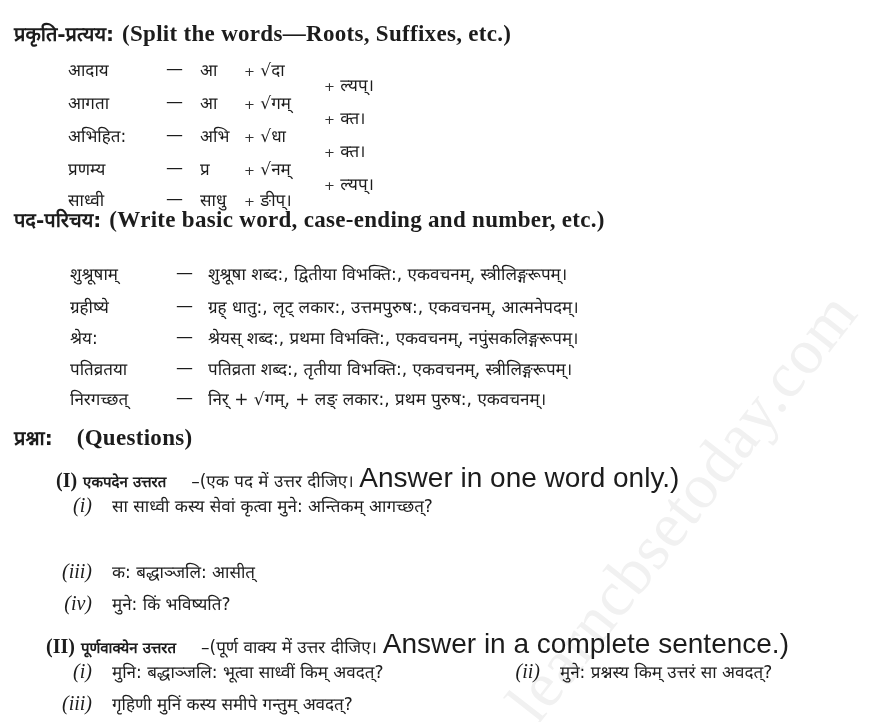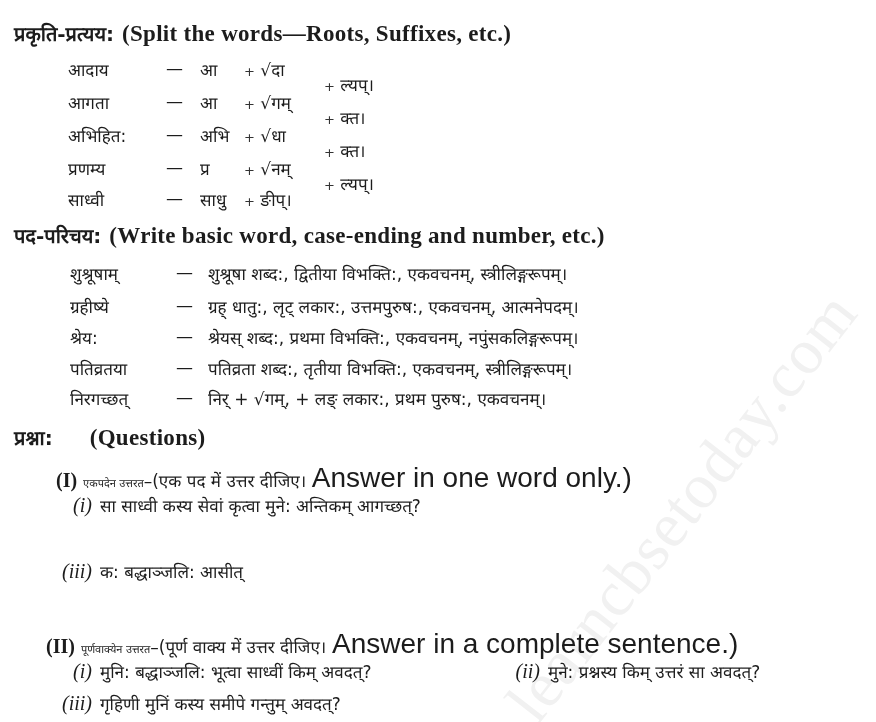--- a/index.html
+++ b/index.html
@@ -27,26 +27,26 @@
   .pp .c4 { position: absolute; left: 176px; }
   .pp .c5 { position: absolute; left: 256px; margin-top: 15px; }
   .plus { font-size: 13px; color: #333; }
   .pc .c1 { position: absolute; left: 0; text-align: center; }
   .pc .c2 { position: absolute; left: 106px; }
   .pc .c3 { position: absolute; left: 138px; }
   .sub {
     position: absolute; white-space: nowrap; font-size: 18px;
   }
   .sub .num { font-family: "Liberation Serif", serif; font-weight: bold; font-size: 20px; }
-  .sub .hib { font-family: "DejaVu Sans", sans-serif; font-weight: normal; font-size: 11px; margin-left: 6px; }
-  .sub .hin { font-family: "DejaVu Sans", sans-serif; font-size: 17px; }
+  .sub .hib { font-family: "DejaVu Sans", sans-serif; font-weight: bold; font-size: 15px; margin-left: 6px; }
+  .sub .hin { font-family: "DejaVu Sans", sans-serif; font-size: 17px; padding-left: 25px; }
   .sub .en { font-family: Liberation Sans, sans-serif; font-size: 28px; text-align: right; }
   .q { position: absolute; white-space: nowrap; }
   .q .qn { font-family: "Liberation Serif", serif; font-style: italic; font-size: 20px; display: inline-block; text-align: right; width: 40px; }
-  .q .qt { font-family: "DejaVu Sans", sans-serif; font-size: 17px; margin-left: 8px; }
+  .q .qt { font-family: "DejaVu Sans", sans-serif; font-size: 17px; margin-left: 20px; }
 </style>
 </head>
 <body>
 
 <div class="watermark">learncbsetoday.com</div>
 
 <div class="page">
 
   <div class="heading" style="top:20px;">
     <span class="hi">प्रकृति-प्रत्यय:</span><span class="en">(Split the words—Roots, Suffixes, etc.)</span>
@@ -80,21 +80,21 @@
     <span class="c4"><span class="plus">+</span> <span>√नम्</span></span>
     <span class="c5"><span class="plus">+</span> <span>ल्यप्।</span></span>
   </div>
   <div class="row pp" style="left:68px; top:188px;">
     <span class="c1">साध्वी</span>
     <span class="c2">—</span>
     <span class="c3">साधु</span>
     <span class="c4"><span class="plus">+</span> <span>ङीप्।</span></span>
   </div>
 
-  <div class="heading" style="top:222px;">
+  <div class="heading" style="top:206px;">
     <span class="hi">पद-परिचय:</span><span class="en">(Write basic word, case-ending and number, etc.)</span>
   </div>
 
   <div class="row pc" style="left:70px; top:262px;">
     <span class="c1">शुश्रूषाम्</span>
     <span class="c2">—</span>
     <span class="c3">शुश्रूषा शब्द:, द्वितीया विभक्ति:, एकवचनम्, स्त्रीलिङ्गरूपम्।</span>
   </div>
   <div class="row pc" style="left:70px; top:295px;">
     <span class="c1">ग्रहीष्ये</span>
@@ -111,33 +111,36 @@
     <span class="c2">—</span>
     <span class="c3">पतिव्रता शब्द:, तृतीया विभक्ति:, एकवचनम्, स्त्रीलिङ्गरूपम्।</span>
   </div>
   <div class="row pc" style="left:70px; top:387px;">
     <span class="c1">निरगच्छत्</span>
     <span class="c2">—</span>
     <span class="c3">निर् + √गम्, + लङ् लकार:, प्रथम पुरुष:, एकवचनम्।</span>
   </div>
 
   <div class="heading" style="top:424px;">
-    <span class="hi">प्रश्ना:</span><span class="en" style="margin-left:37px;">(Questions)</span>
+    <span class="hi">प्रश्ना:</span><span class="en" style="margin-left:24px;">(Questions)</span>
   </div>
 
   <div class="sub" style="left:56px; top:462px;">
     <span class="num">(I)</span><span class="hib">एकपदेन उत्तरत</span><span class="hin">–(एक पद में उत्तर दीजिए।</span>
     <span class="en">Answer in one word only.)</span>
   </div>
 
   <div class="q" style="left:52px; top:494px;">
     <span class="qn">(i)</span><span class="qt">सा साध्वी कस्य सेवां कृत्वा मुने: अन्तिकम् आगच्छत्?</span>
   </div>
   <div class="q" style="left:52px; top:560px;">
     <span class="qn">(iii)</span><span class="qt">क: बद्धाञ्जलि: आसीत्</span>
+  </div>
+  <div class="q" style="left:52px; top:592px;">
+    <span class="qn">(iv)</span><span class="qt">मुने: किं भविष्यति?</span>
   </div>
 
   <div class="sub" style="left:46px; top:628px;">
     <span class="num">(II)</span><span class="hib">पूर्णवाक्येन उत्तरत</span><span class="hin">–(पूर्ण वाक्य में उत्तर दीजिए।</span>
     <span class="en">Answer in a complete sentence.)</span>
   </div>
 
   <div class="q" style="left:500px; top:660px;">
     <span class="qn">(ii)</span><span class="qt">मुने: प्रश्नस्य किम् उत्तरं सा अवदत्?</span>
   </div>

